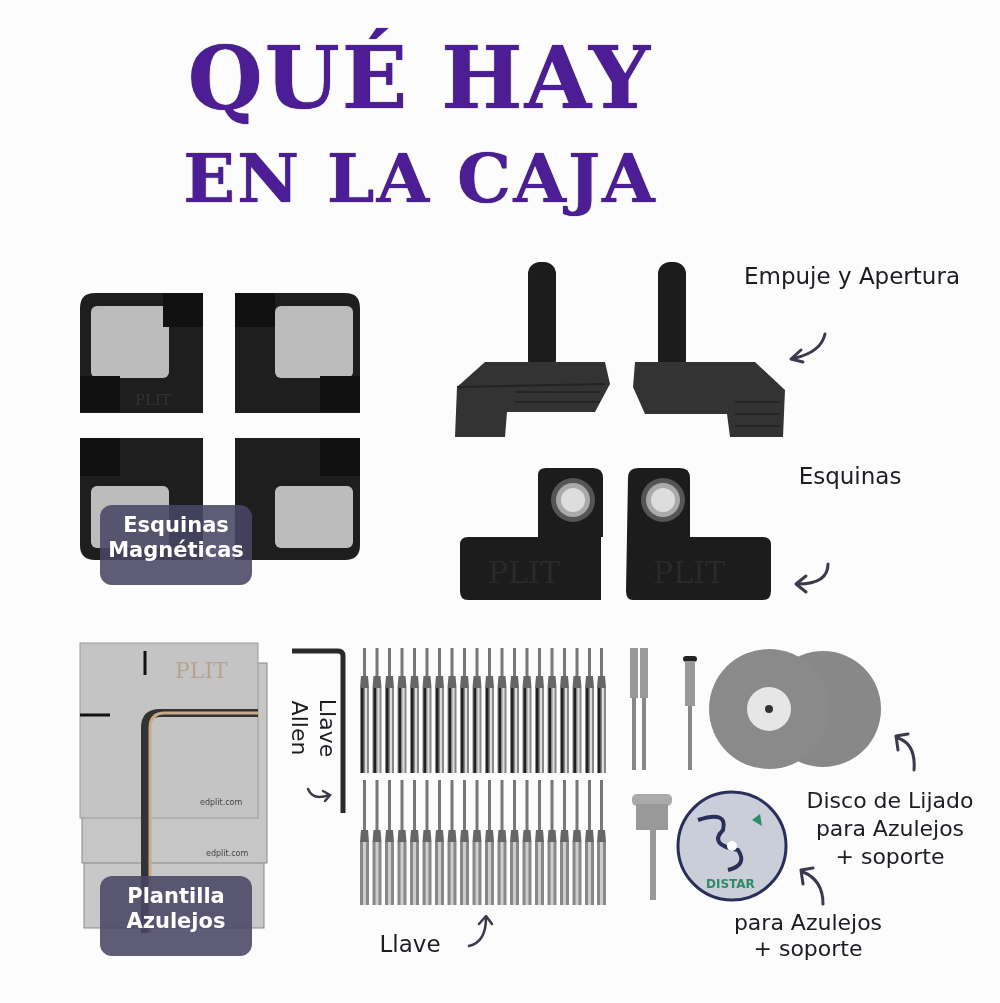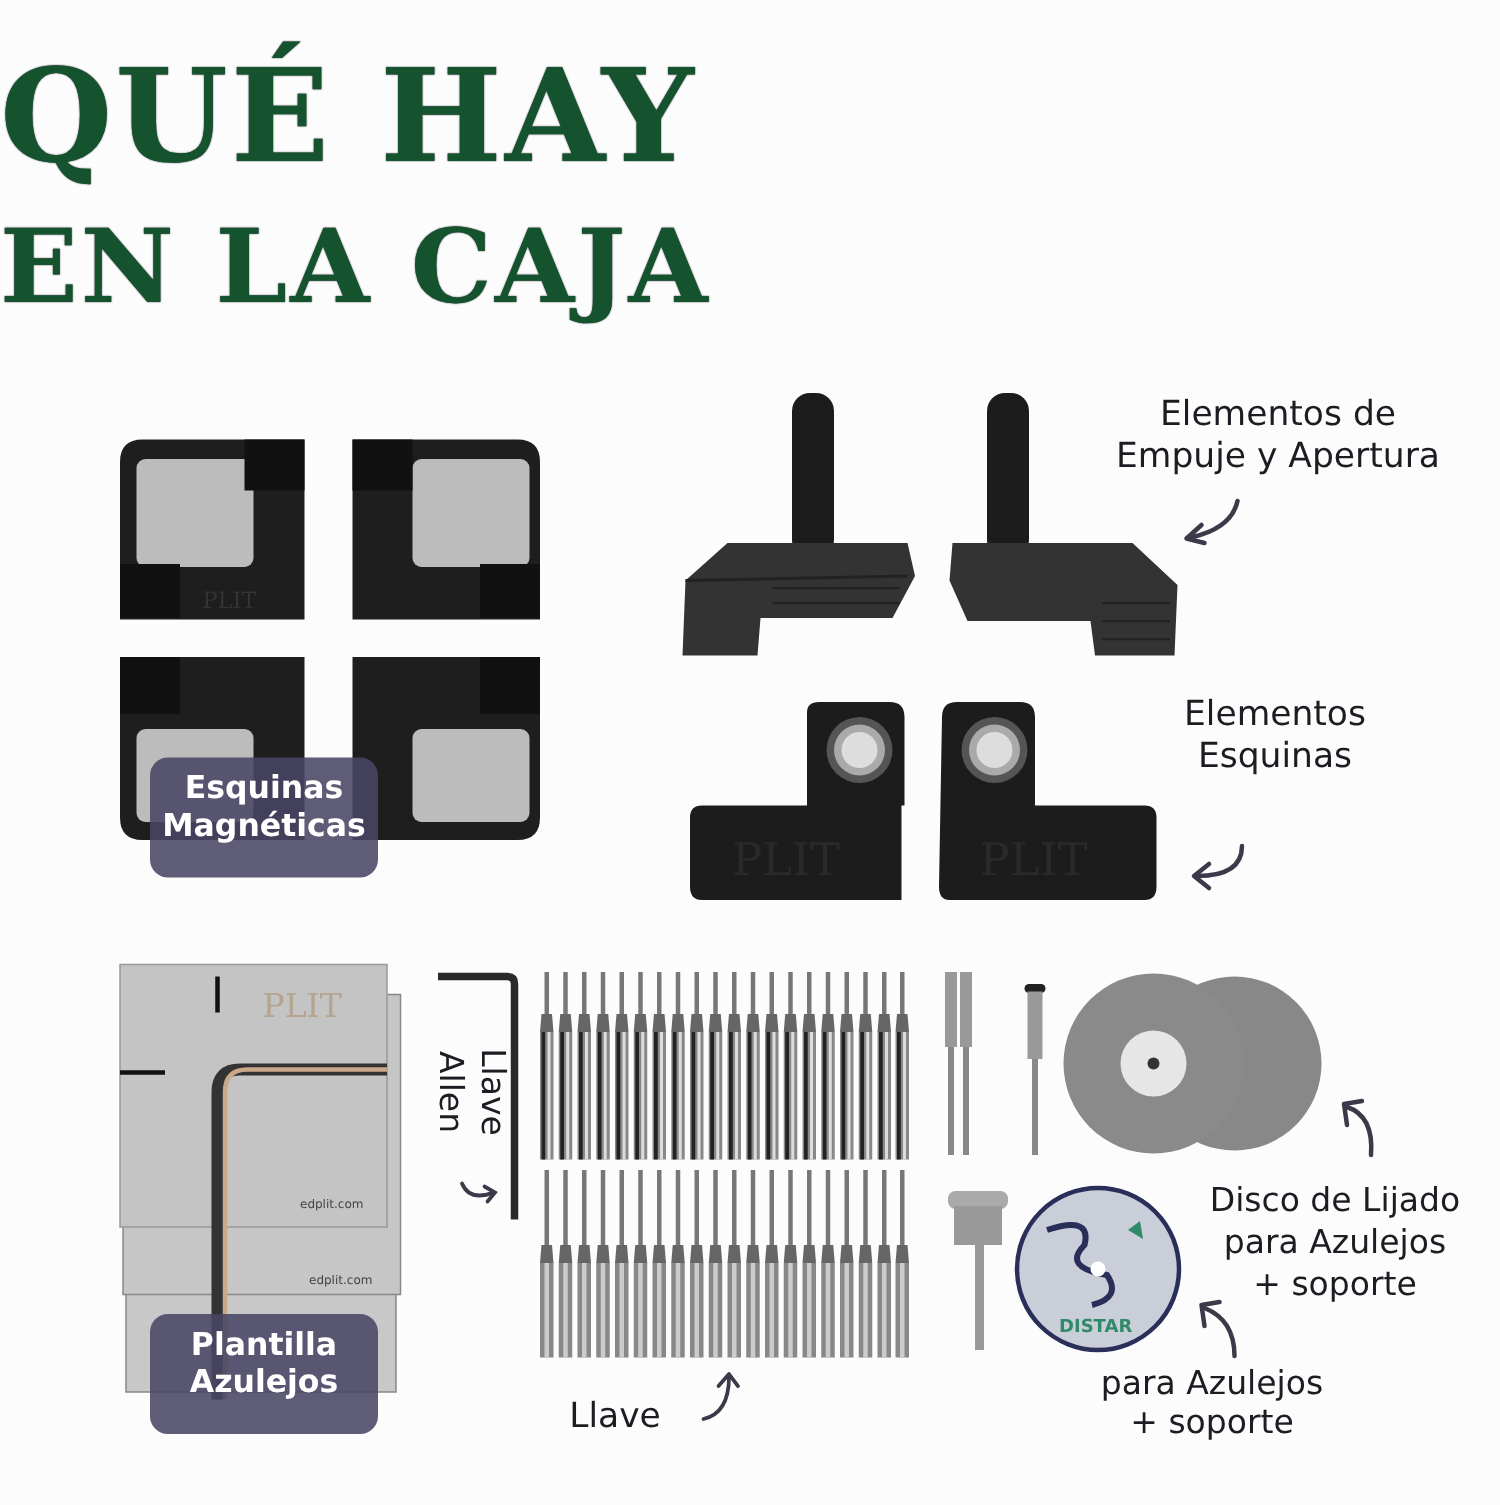--- a/index.html
+++ b/index.html
@@ -4,23 +4,23 @@
 <style>
   html, body { margin: 0; padding: 0; }
   body {
     width: 1000px; height: 1003px; overflow: hidden;
     background: #fcfcfc;
     position: relative;
     font-family: "DejaVu Sans", sans-serif;
     color: #1f1f26;
   }
   .title {
-    position: absolute; left: 0; width: 840px; 
+    position: absolute; left: 0; width: 840px; text-align: center;
     font-family: "DejaVu Serif", serif; font-weight: bold;
-    color: #14532d; letter-spacing: 2px;
+    color: #4c1d95; letter-spacing: 2px;
     text-shadow: 0 0 1px #1a1a28;
   }
   .t1 { top: 28px; font-size: 86px; line-height: 100px; }
   .t2 { top: 128px; font-size: 68px; line-height: 100px; }
 
   .label {
     position: absolute; text-align: center; color: #1c1c22;
     font-size: 22px; line-height: 28px; font-family: "DejaVu Sans", sans-serif;
   }
   .badge {
@@ -79,42 +79,40 @@
   <path d="M190 100 L310 100 L340 128 L338 175 L285 175 L282 152 L200 152 L188 125 Z" fill="#333"></path>
   <g stroke="#222" stroke-width="1.5">
     <line x1="70" y1="130" x2="155" y2="130"></line>
       <line x1="70" y1="140" x2="155" y2="140"></line>
     <line x1="290" y1="140" x2="335" y2="140"></line>
       <line x1="290" y1="152" x2="335" y2="152"></line>
       <line x1="290" y1="164" x2="335" y2="164"></line>
   </g>
 </svg>
 <div class="label" style="left:712px;top:262px;width:280px;font-size:23px;">
-  <div>Elementos de</div>
   <div>Empuje y Apertura</div>
 </div>
 <svg style="left:785px;top:330px" width="50" height="36" viewBox="0 0 50 36">
   <path d="M40 4 Q36 22 10 28" stroke="#3a3a4a" stroke-width="3" fill="none" stroke-linecap="round"></path>
   <path d="M16 20 L6 29 L18 32" stroke="#3a3a4a" stroke-width="3" fill="none" stroke-linecap="round" stroke-linejoin="round"></path>
 </svg>
 
 <svg style="left:458px;top:465px" width="315" height="140" viewBox="0 0 315 140">
   <path d="M80 10 Q80 3 88 3 L135 3 Q145 3 145 13 L145 72 L143 72 L143 135 L10 135 Q2 135 2 126 L2 80 Q2 72 10 72 L80 72 Z" fill="#1c1c1c"></path>
   <circle cx="115" cy="35" r="22" fill="#555"></circle>
     <circle cx="115" cy="35" r="17" fill="#aaa"></circle>
     <circle cx="115" cy="35" r="12" fill="#ddd"></circle>
   <text x="30" y="118" font-family="DejaVu Serif, serif" font-size="30" fill="#2a2a2a">PLIT</text>
   <path d="M170 13 Q170 3 180 3 L222 3 Q232 3 232 13 L232 72 L305 72 Q313 72 313 80 L313 126 Q313 135 305 135 L175 135 Q168 135 168 126 Z" fill="#1c1c1c"></path>
   <circle cx="205" cy="35" r="22" fill="#555"></circle>
     <circle cx="205" cy="35" r="17" fill="#aaa"></circle>
     <circle cx="205" cy="35" r="12" fill="#ddd"></circle>
   <text x="195" y="118" font-family="DejaVu Serif, serif" font-size="30" fill="#2a2a2a">PLIT</text>
 </svg>
 <div class="label" style="left:715px;top:462px;width:270px;font-size:23px;">
-  <div>Elementos</div>
   <div>Esquinas</div>
 </div>
 <svg style="left:790px;top:560px" width="50" height="36" viewBox="0 0 50 36">
   <path d="M38 4 Q38 24 8 24" stroke="#3a3a4a" stroke-width="3" fill="none" stroke-linecap="round"></path>
   <path d="M16 16 L6 24 L16 32" stroke="#3a3a4a" stroke-width="3" fill="none" stroke-linecap="round" stroke-linejoin="round"></path>
 </svg>
 
 <svg style="left:80px;top:643px" width="190" height="290" viewBox="0 0 190 290">
   <rect x="4" y="40" width="180" height="245" fill="#c8c8c8" stroke="#888" stroke-width="1"></rect>
   <rect x="2" y="20" width="185" height="200" fill="#c6c6c6" stroke="#888" stroke-width="1"></rect>

